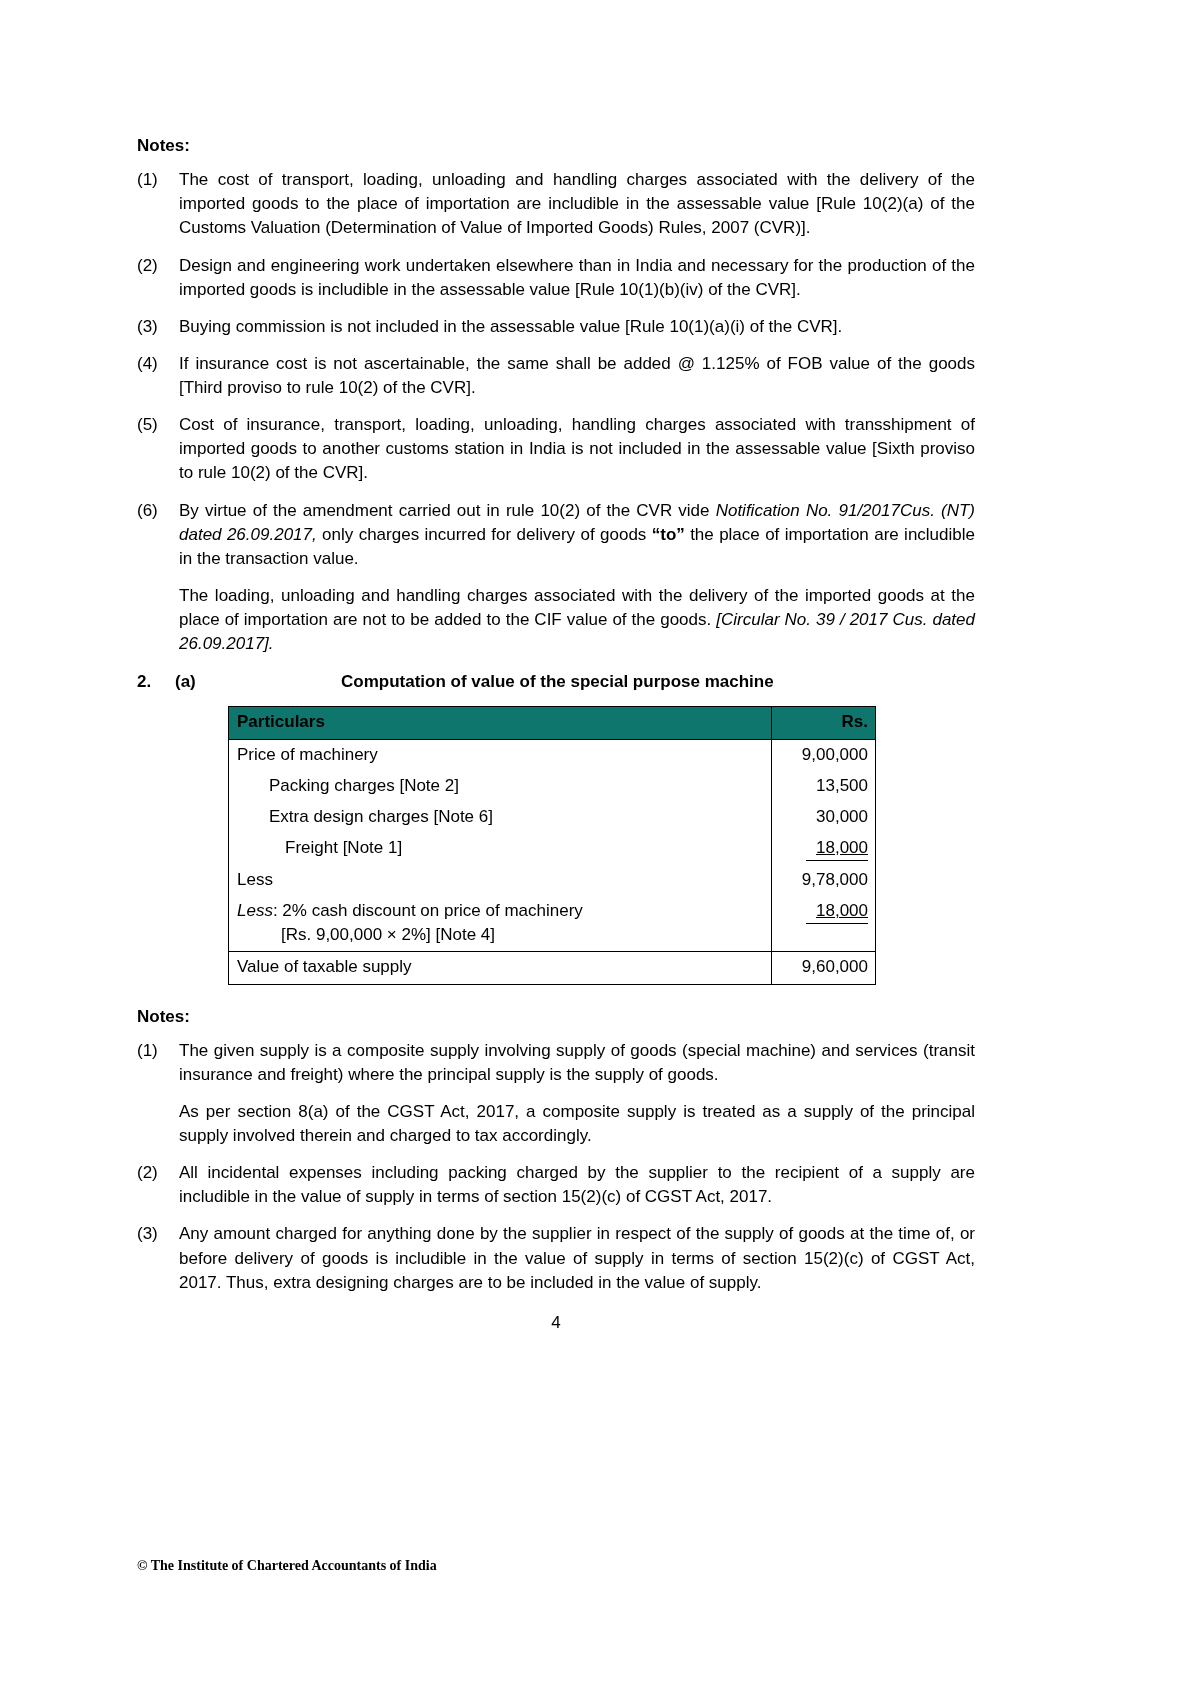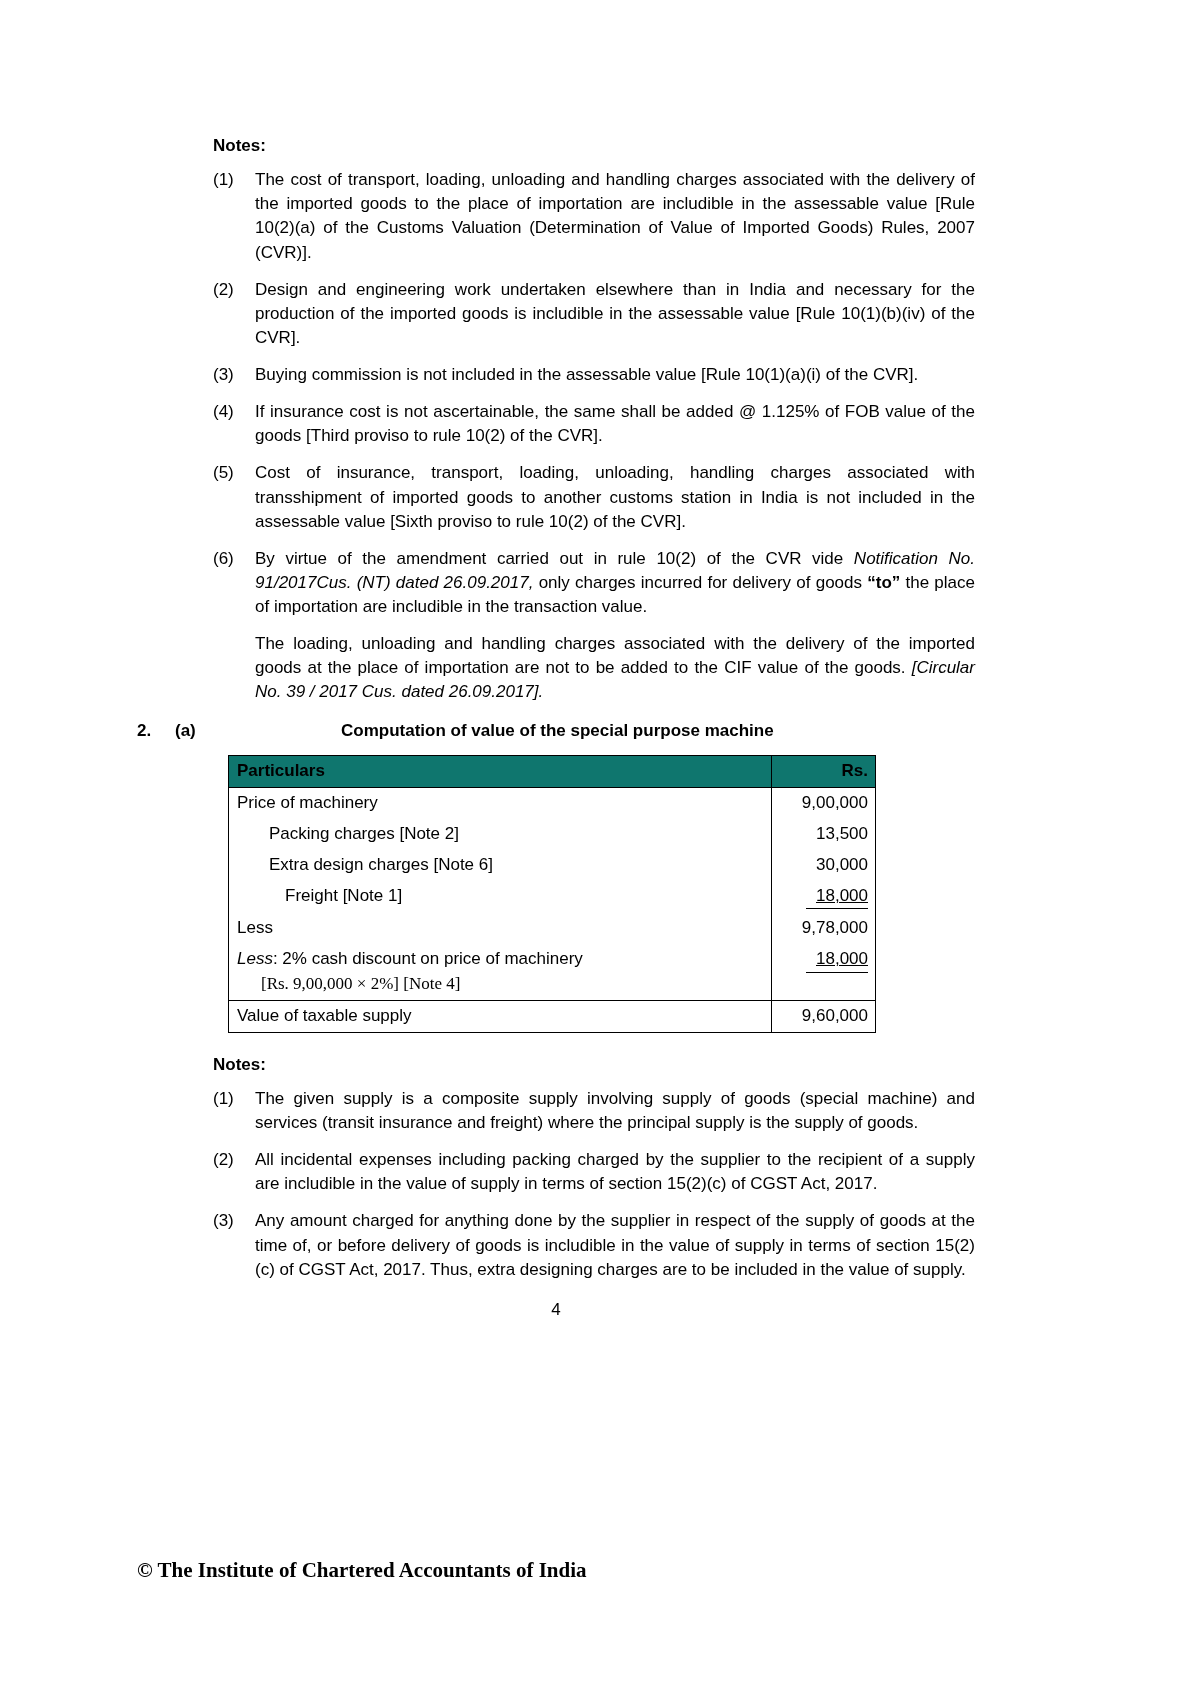--- a/index.html
+++ b/index.html
@@ -10,21 +10,21 @@
     background:#ffffff;
     color:#000;
     font-family:"Liberation Sans", sans-serif;
     font-size:17px;
     line-height:1.42;
     padding:134px 216px 0 137px;
     overflow:hidden;
   }
   .i { font-style:italic; }
   .b { font-weight:bold; }
-  .indent { margin-left:76px; }
+  .indent { }
   .heading { font-weight:bold; margin-bottom:10px; }
   .note-item { display:flex; margin-bottom:13px; }
   .note-num { width:42px; flex-shrink:0; }
   .note-body { flex:1; text-align:justify; }
   .note-body p + p { margin-top:13px; }
 
   .section-line { display:flex; font-weight:bold; margin:14px 0 12px 0; }
   .sec-num { width:38px; flex-shrink:0; }
   .sec-part { width:166px; flex-shrink:0; }
 
@@ -37,30 +37,30 @@
   }
   .comp-table th, .comp-table td { padding:3px 7px 4px 8px; vertical-align:top; }
   .comp-table th { background:#0f766e; border-bottom:1.5px solid #000; font-weight:bold; text-align:left; }
   .comp-table th + th, .comp-table td + td { border-left:1.5px solid #000; }
   .col-rs { width:104px; text-align:right; }
   th.col-rs { text-align:right; }
   tr.last-row td { border-top:1.5px solid #000; }
   .uline { display:inline-block; border-bottom:1.5px solid #000; padding-left:10px;text-decoration:underline; }
   .ind1 { margin-left:32px; }
   .ind2 { margin-left:48px; }
-  .ind3 { margin-left:24px;font-family:Liberation Serif, serif; }
+  .ind3 { margin-left:44px; }
   .add-gap { margin-left:15px; }
 
   .page-num { text-align:center; margin-top:16px; }
   .footer {
     position:absolute;
     left:137px; top:1556px;
     font-family:"Liberation Serif", serif;
     font-weight:bold;
-    font-size:21px;
+    font-size:14px;
   }
 </style>
 </head>
 <body>
 
 <div class="page">
 
   <div class="indent">
     <div class="heading">Notes:</div>
 
@@ -146,20 +146,21 @@
     </tbody>
   </table>
 
   <div class="indent">
     <div class="heading">Notes:</div>
 
     <div class="note-item">
       <span class="note-num">(1)</span>
       <div class="note-body">
         <p>The given supply is a composite supply involving supply of goods (special machine) and services (transit insurance and freight) where the principal supply is the supply of goods.</p>
+        <p>As per section 8(a) of the CGST Act, 2017, a composite supply is treated as a supply of the principal supply involved therein and charged to tax accordingly.</p>
       </div>
     </div>
 
     <div class="note-item">
       <span class="note-num">(2)</span>
       <div class="note-body">All incidental expenses including packing charged by the supplier to the recipient of a supply are includible in the value of supply in terms of section 15(2)(c) of CGST Act, 2017.</div>
     </div>
 
     <div class="note-item">
       <span class="note-num">(3)</span>

